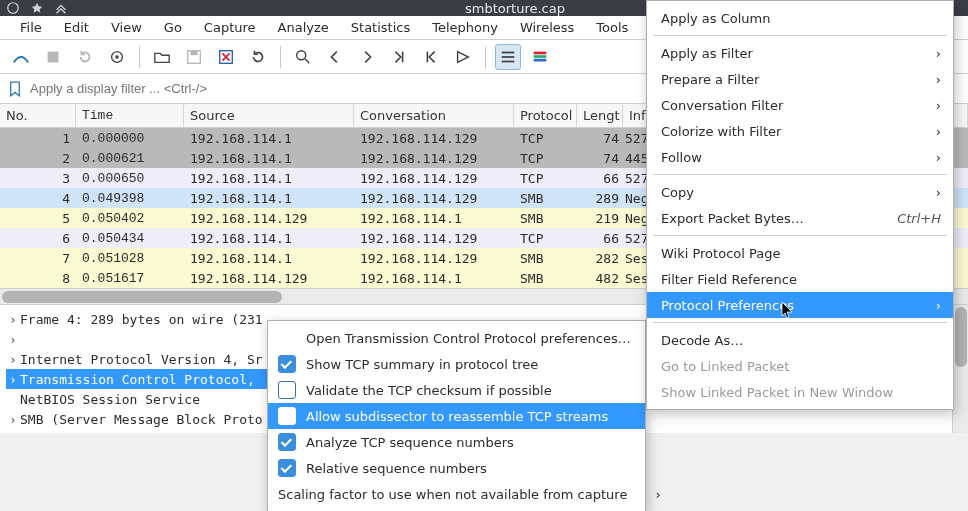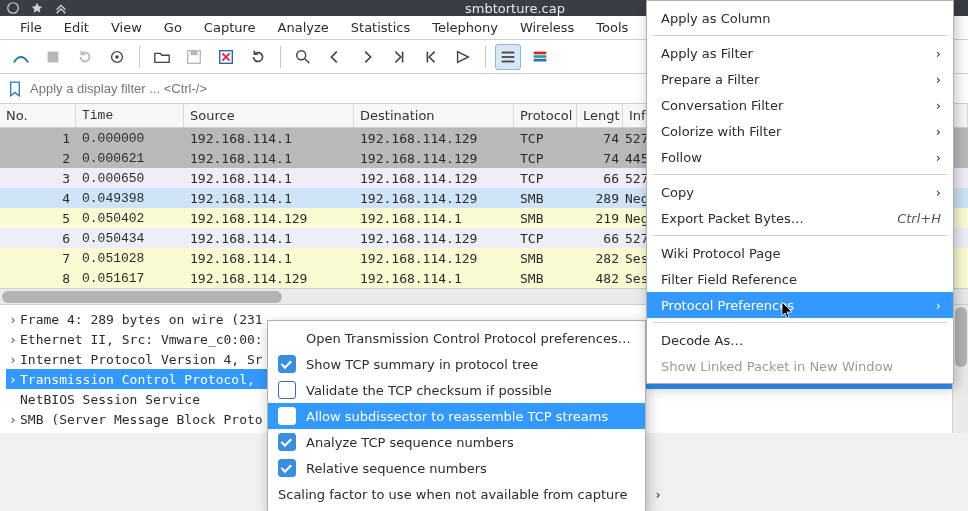--- a/index.html
+++ b/index.html
@@ -359,21 +359,21 @@
       </svg>
   </div>
   <input class="filter-input" placeholder="Apply a display filter ... &lt;Ctrl-/&gt;" style="">
 </div>
 
 <div class="packet-table">
   <div class="pl-header">
     <div class="col col-no">No.</div>
     <div class="col col-time">Time</div>
     <div class="col col-src">Source</div>
-    <div class="col col-dst">Destination</div>
+    <div class="col col-dst">Conversation</div>
     <div class="col col-proto">Protocol</div>
     <div class="col col-len">Lengt</div>
     <div class="col col-info">Inf</div>
   </div>
   <div class="pl-body mono" id="pl-body">
       <div class="pl-row r-grey">
         <div class="col col-no">1</div>
         <div class="col col-time">0.000000</div>
         <div class="col col-src">192.168.114.1</div>
         <div class="col col-dst">192.168.114.129</div>
@@ -450,21 +450,20 @@
   </div>
 </div>
 
 <div class="details mono">
   <div class="tree-row">
     <span class="tree-caret">›</span>
     <span>Frame 4: 289 bytes on wire (231</span>
   </div>
   <div class="tree-row">
     <span class="tree-caret">›</span>
-    <span>Ethernet II, Src: Vmware_c0:00:</span>
   </div>
   <div class="tree-row">
     <span class="tree-caret">›</span>
     <span>Internet Protocol Version 4, Sr</span>
   </div>
   <div class="tree-row tree-sel">
     <span class="tree-caret" style="color:#fff">›</span>
     <span>Transmission Control Protocol, </span>
   </div>
   <div class="tree-row">
@@ -555,19 +554,22 @@
   </div>
   <div class="row sel">
     <span>Protocol Preferences</span>
     <span class="arrow">›</span>
   </div>
   <div class="sep"></div>
   <div class="row">
     <span>Decode As…</span>
   </div>
   <div class="row disabled">
+    <span>Go to Linked Packet</span>
+  </div>
+  <div class="row disabled">
     <span>Show Linked Packet in New Window</span>
   </div>
 </div>
 
 <svg class="cursor-arrow" viewBox="0 0 14 18">
   <path d="M1 1l0 14 3-3 2 5 2-1-2-5 5 0z" fill="#000" stroke="#fff" stroke-width="0.8"></path>
 </svg>
 
 </body></html>

